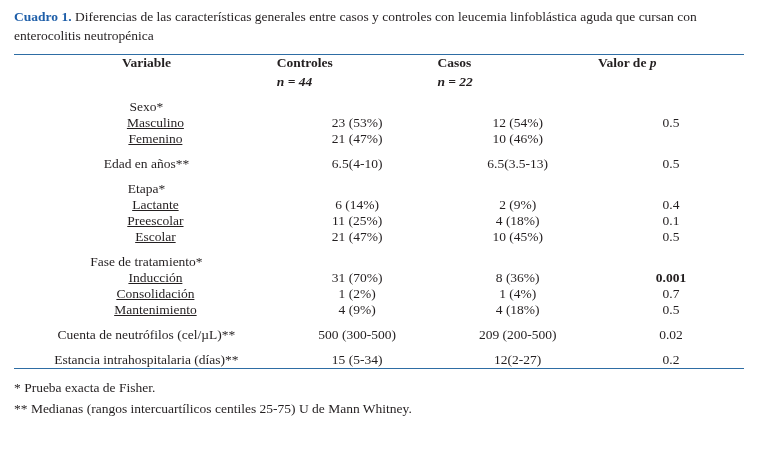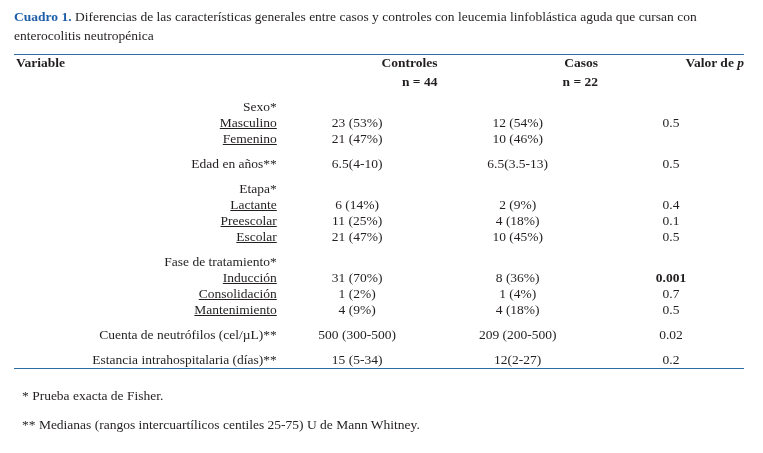--- a/index.html
+++ b/index.html
@@ -42,57 +42,58 @@
     border-collapse: collapse;
     font-size: 13.5px;
   }
   table.tbl th, table.tbl td {
     padding: 0;
     vertical-align: top;
   }
   .head-row th {
     padding: 9px 0 8px 0;
     font-weight: bold;
-    text-align: right;
+    text-align: left;
   }
   .head-row th.var-col {
-    text-align: left;
+    text-align: center;
     padding-left: 2px;
   }
   .head-sub {
     display: block;
     font-weight: bold;
     padding-top: 3px;
+    font-style: italic;
   }
   .col-var  { width: 36%; }
   .col-c1   { width: 22%; }
   .col-c2   { width: 22%; }
   .col-p    { width: 20%; }
   tbody tr td {
     padding: 2.5px 0;
     text-align: center;
   }
   tbody tr td.label {
-    text-align: right;
+    text-align: center;
     padding-left: 2px;
   }
   tbody tr td.label.indent {
     padding-left: 20px;
     text-decoration: underline;
   }
   tbody tr.group-top td {
     padding-top: 9px;
   }
   td.bold { font-weight: bold; }
   .notes {
     font-size: 13.5px;
     line-height: 1.55;
     padding-top: 9px;
   }
-  .note-line { margin: 8px; }
+  .note-line { margin: 0; }
   .italic { font-style: italic; }
 </style>
 </head>
 <body>
 
 <div class="page">
 
   <p class="caption">
     <span class="caption-label">Cuadro 1.</span><span> Diferencias de las características generales entre casos y controles con leucemia linfoblástica aguda que cursan con enterocolitis neutropénica</span>
   </p>

